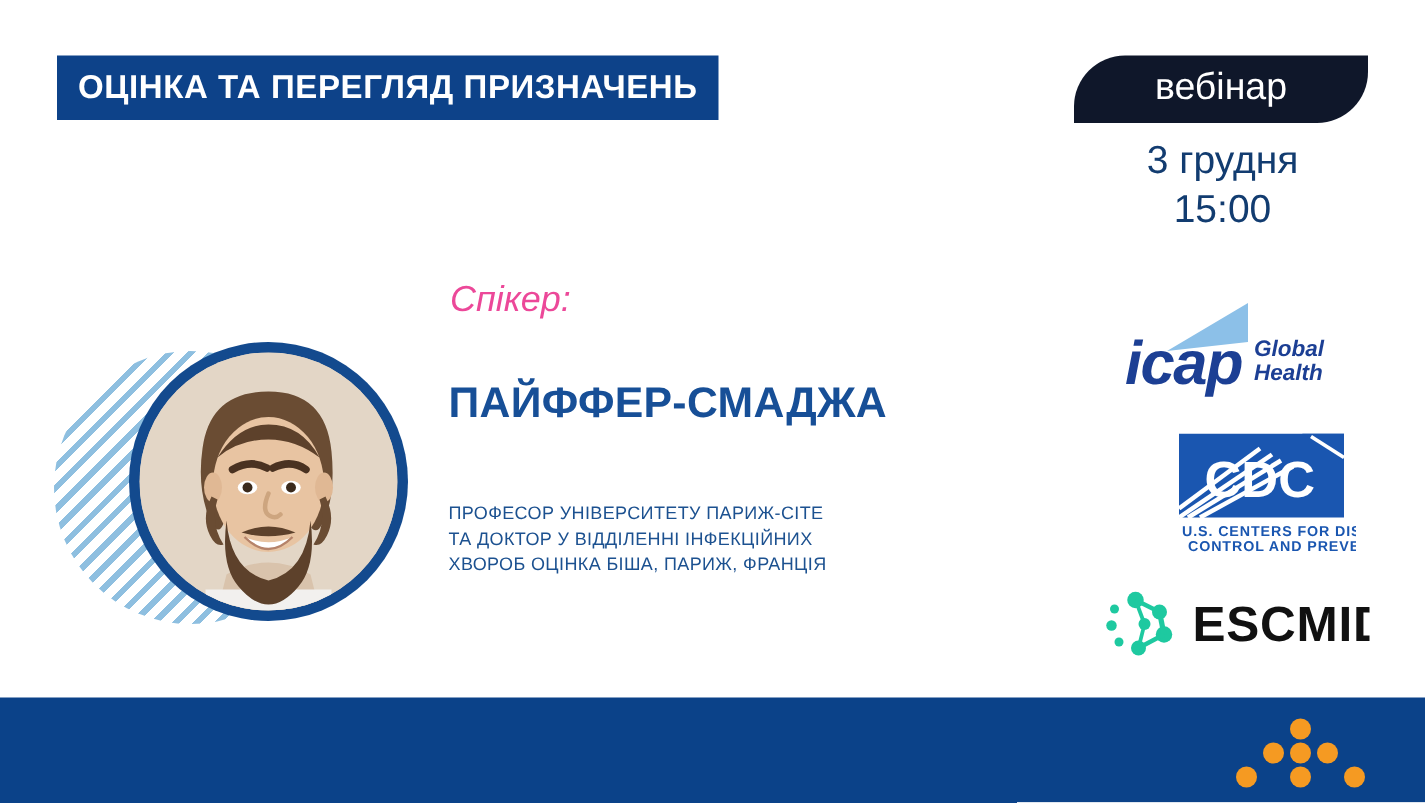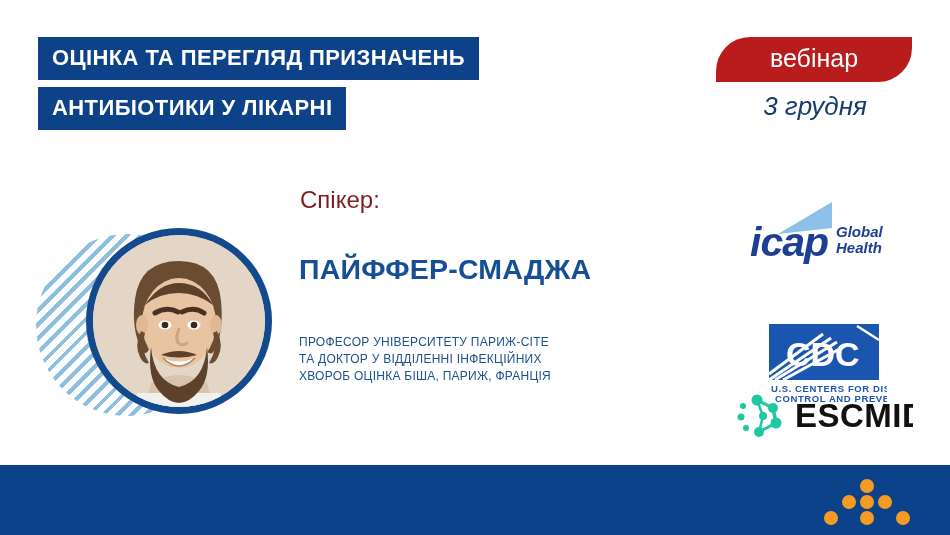--- a/index.html
+++ b/index.html
@@ -37,21 +37,21 @@
     white-space: nowrap;
   }
 
   
   .badge {
     position: absolute;
     left: 716px;
     top: 37px;
     width: 196px;
     height: 45px;
-    background: #b91c1c;
+    background: #0f172a;
     border-radius: 34px 0 34px 0;
   }
   .badge-label {
     position: absolute;
     left: 0; right: 0; top: 0; bottom: 0;
     display: flex;
     align-items: center;
     justify-content: center;
     color: #ffffff;
     font-size: 25px;
@@ -62,21 +62,20 @@
   
   .datetime {
     position: absolute;
     left: 700px;
     top: 90px;
     width: 230px;
     text-align: center;
     color: #123c70;
     font-size: 26px;
     line-height: 1.28;
-    font-style: italic;
   }
 
   
   .photo-wrap {
     position: absolute;
     left: 36px;
     top: 228px;
     width: 236px;
     height: 196px;
   }
@@ -112,23 +111,24 @@
     overflow: hidden;
     background: #ddcfc0;
   }
   .photo-inner svg { display: block; }
 
   
   .speaker-label {
     position: absolute;
     left: 300px;
     top: 188px;
-    color: #7f1d1d;
+    color: #ec4899;
     font-size: 24px;
     line-height: 1;
+    font-style: italic;
   }
   .speaker-name {
     position: absolute;
     left: 299px;
     top: 253px;
     color: #174f97;
     font-size: 28.5px;
     font-weight: bold;
     line-height: 1.17;
     letter-spacing: 0.2px;
@@ -147,25 +147,24 @@
   .logo-icap {
     position: absolute;
     left: 748px;
     top: 200px;
     width: 150px;
     height: 70px;
     font-style: italic;
   }
   .logo-cdc {
     position: absolute;
-    left: 761px;
+    left: 778px;
     top: 289px;
     width: 126px;
     height: 80px;
-    margin-top: 35px;
   }
   .logo-escmid {
     position: absolute;
     left: 733px;
     top: 390px;
     width: 180px;
     height: 50px;
   }
 
   
@@ -192,29 +191,29 @@
     background: #f59a22;
   }
 </style>
 </head>
 <body>
 
 <div id="poster">
 
   <div class="title-block">
     <div class="title-line">ОЦІНКА ТА ПЕРЕГЛЯД ПРИЗНАЧЕНЬ</div>
-    <div class="title-line">АНТИБІОТИКИ У ЛІКАРНІ</div>
   </div>
 
   <div class="badge">
     <div class="badge-label">вебінар</div>
   </div>
 
   <div class="datetime">
     <div>3 грудня</div>
+    <div>15:00</div>
   </div>
 
   <div class="photo-wrap">
     <div class="stripes"></div>
     <div class="photo-ring">
       <div class="photo-inner">
         <svg width="172" height="172" viewBox="0 0 172 172">
           <rect x="0" y="0" width="172" height="172" fill="#e3d6c6"></rect>
 
           <path d="M58 148 q28 -16 56 0 l6 24 H52 Z" fill="#d9c3ac"></path>

